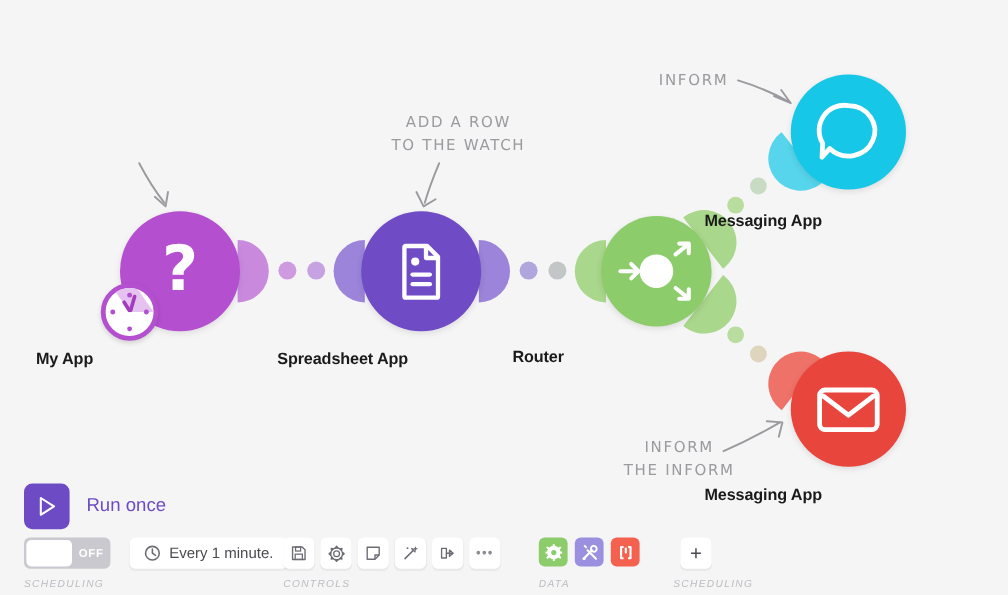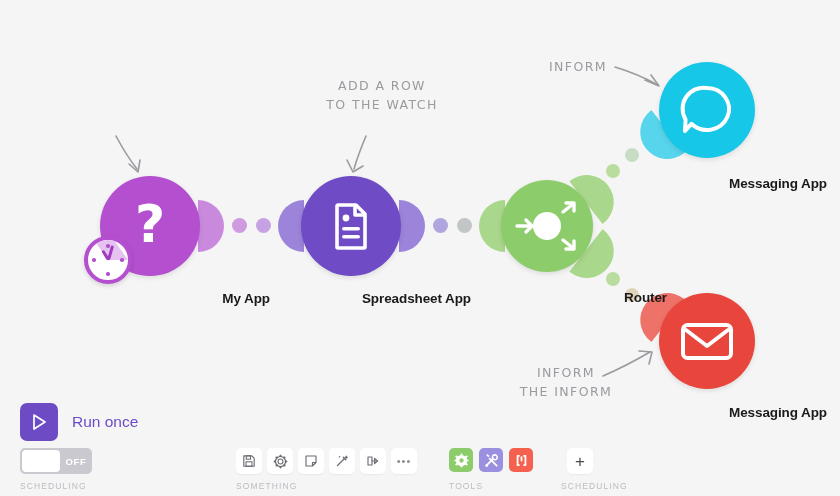--- a/index.html
+++ b/index.html
@@ -12,21 +12,21 @@
   #canvas { position:absolute; inset:0; }
 
   
   .node { position:absolute; }
   .bubble {
     position:absolute; border-radius:50%;
     display:flex; align-items:center; justify-content:center;
     box-shadow:0 2px 5px rgba(0,0,0,.10);
   }
   .node-label {
-    position:absolute; width:240px; text-align:right;
+    position:absolute; width:240px; text-align:left;
     font-size:13.5px; font-weight:700; color:#1a1a1a;
     letter-spacing:-0.1px;
   }
 
   
   .cap { position:absolute; }
   .cap.out { border-radius:0 100px 100px 0; }
   .cap.in  { border-radius:100px 0 0 100px; }
   .dot { position:absolute; border-radius:50%; }
 
@@ -65,21 +65,21 @@
   .runonce .playbox {
     width:38px; height:38px; border-radius:7px; background:#6d4bc4;
     display:flex; align-items:center; justify-content:center;
   }
   .runonce .lbl { color:#6d4bc4; font-size:15.5px; font-weight:400; }
 
   .toolbar { position:absolute; left:0; right:0; top:440px; height:56px; }
   .grp { position:absolute; }
   .grp-cap {
     position:absolute; top:33px; font-size:8.5px; letter-spacing:1.1px;
-    color:#bcbcc2; white-space:nowrap;
+    color:#bcbcc2; white-space:nowrap;font-style:italic;
   }
 
   .toggle {
     width:72px;height:26px;border-radius:5px;background:#c9c9cf;
     display:flex;align-items:center; cursor:pointer;
   }
   .toggle .knob { width:38px;height:22px;margin:0 0 0 2px;border-radius:4px;background:#fff; }
   .toggle .off { flex:1;text-align:center;font-size:9.5px;font-weight:700;color:#fff;letter-spacing:.6px; }
 
   .schedpill {
@@ -202,21 +202,21 @@
     <div class="node-label" style="left:587px;top:405px;">Messaging App</div>
   </div>
 
   <div class="annot" style="left:40px;top:92px;width:220px;">
   </div>
   <svg style="position:absolute;left:112px;top:133px;" width="46" height="44">
     <path d="M4 3 Q14 22 25 36" fill="none" stroke="#9a9a9f" stroke-width="1.6" stroke-linecap="round"></path>
     <path d="M17 31 l9 8 l2 -12" fill="none" stroke="#9a9a9f" stroke-width="1.6" stroke-linecap="round" stroke-linejoin="round"></path>
   </svg>
 
-  <div class="annot" style="left:272px;top:76px;width:220px;">
+  <div class="annot" style="left:272px;top:92px;width:220px;">
     <div>ADD A ROW</div>
     <div>TO THE WATCH</div>
   </div>
   <svg style="position:absolute;left:344px;top:133px;" width="40" height="44">
     <path d="M22 3 Q14 22 10 36" fill="none" stroke="#9a9a9f" stroke-width="1.6" stroke-linecap="round"></path>
     <path d="M3 27 l6 12 l10 -6" fill="none" stroke="#9a9a9f" stroke-width="1.6" stroke-linecap="round" stroke-linejoin="round"></path>
   </svg>
 
   <div class="annot" style="left:508px;top:57px;width:140px;">
     <div>INFORM</div>
@@ -247,20 +247,27 @@
 </div>
 
 <div class="toolbar">
 
   <div class="grp" style="left:20px;top:8px;">
     <div style="display:flex;align-items:center;gap:16px;">
       <div class="toggle">
         <div class="knob"></div>
         <div class="off">OFF</div>
       </div>
+      <div class="schedpill">
+        <svg width="14" height="14" viewBox="0 0 14 14">
+          <circle cx="7" cy="7" r="5.7" fill="none" stroke="#6c6c74" stroke-width="1.3"></circle>
+          <path d="M7 3.6 V7 l2.6 1.8" fill="none" stroke="#6c6c74" stroke-width="1.3" stroke-linecap="round"></path>
+        </svg>
+        <span>Every 1 minute.</span>
+      </div>
     </div>
     <div class="grp-cap" style="left:0;">SCHEDULING</div>
   </div>
 
   <div class="grp" style="left:236px;top:8px;">
     <div style="display:flex;align-items:center;gap:5px;">
       <div class="ctrlbtn">
         <svg width="14" height="14" viewBox="0 0 14 14">
           <path d="M1.8 1.8 h8 l2.4 2.4 v8 h-10.4 z" fill="none" stroke="#6c6c74" stroke-width="1.15" stroke-linejoin="round"></path>
           <rect x="4.3" y="1.8" width="4.2" height="3.4" fill="none" stroke="#6c6c74" stroke-width="1.05"></rect>
@@ -293,21 +300,21 @@
         <svg width="14" height="14" viewBox="0 0 14 14">
           <path d="M2 3 h4 v8 h-4 z" fill="none" stroke="#6c6c74" stroke-width="1.15" stroke-linejoin="round"></path>
           <path d="M6 7 h5" stroke="#6c6c74" stroke-width="1.2" stroke-linecap="round"></path>
           <path d="M8.6 4.4 l3 2.6 l-3 2.6 z" fill="none" stroke="#6c6c74" stroke-width="1.15" stroke-linejoin="round"></path>
         </svg>
       </div>
       <div class="ctrlbtn">
         <span class="dots3">•••</span>
       </div>
     </div>
-    <div class="grp-cap" style="left:0;">SOMETHING</div>
+    <div class="grp-cap" style="left:0;">CONTROLS</div>
   </div>
 
   <div class="grp" style="left:449px;top:8px;">
     <div style="display:flex;align-items:center;gap:6px;">
       <div class="toolbtn" style="background:#8dcc6a;">
         <svg width="15" height="15" viewBox="0 0 16 16">
           <circle cx="8" cy="8" r="6" fill="#ffffff"></circle>
           <circle cx="8" cy="8" r="2.3" fill="#8dcc6a"></circle>
           <g fill="#ffffff">
             <rect x="7.1" y="0.6" width="1.8" height="3"></rect>
@@ -331,21 +338,21 @@
         </svg>
       </div>
       <div class="toolbtn" style="background:#f4614f;">
         <svg width="15" height="15" viewBox="0 0 16 16">
           <path d="M6 3 h-2.2 v10 h2.2" fill="none" stroke="#ffffff" stroke-width="1.9" stroke-linejoin="round"></path>
           <path d="M10 3 h2.2 v10 h-2.2" fill="none" stroke="#ffffff" stroke-width="1.9" stroke-linejoin="round"></path>
           <path d="M8 4.4 v3.6" stroke="#ffffff" stroke-width="1.9" stroke-linecap="round"></path>
         </svg>
       </div>
     </div>
-    <div class="grp-cap" style="left:0;">TOOLS</div>
+    <div class="grp-cap" style="left:0;">DATA</div>
   </div>
 
   <div class="grp" style="left:567px;top:8px;">
     <div class="favbtn">
       <span>+</span>
     </div>
     <div class="grp-cap" style="left:-6px;">SCHEDULING</div>
   </div>
 
 </div>

